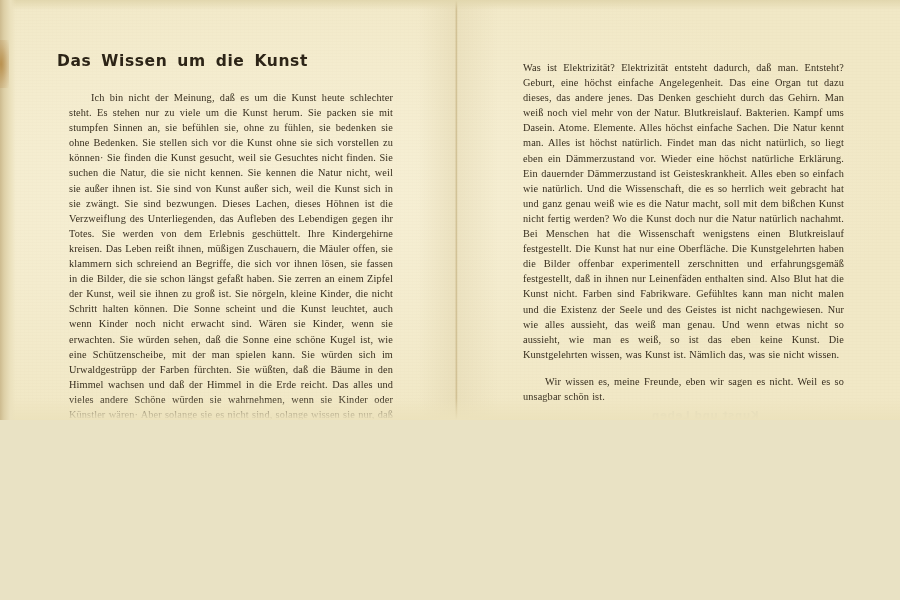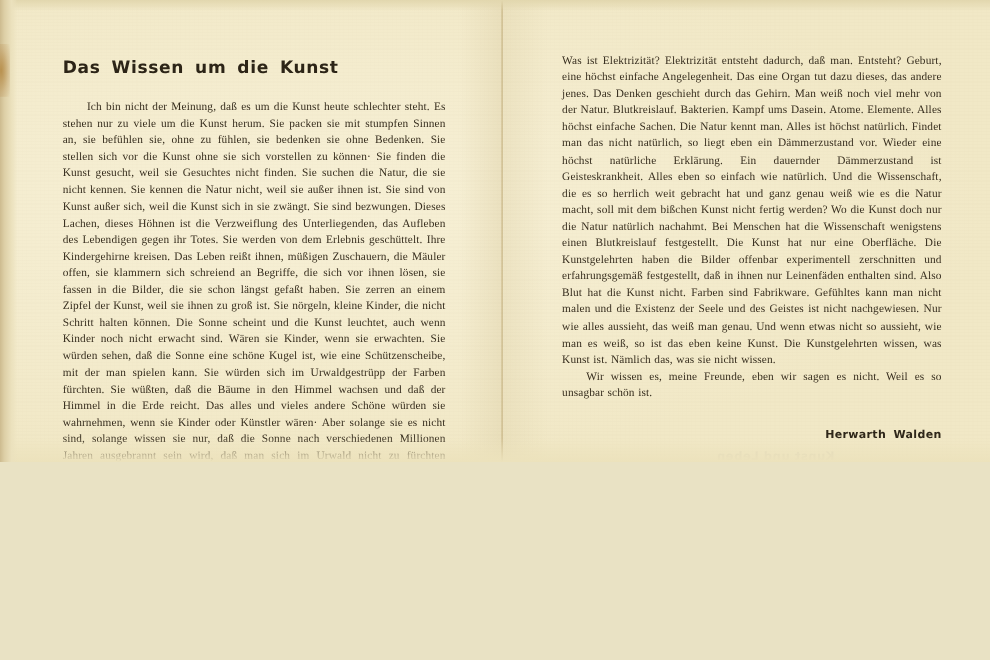--- a/index.html
+++ b/index.html
@@ -100,21 +100,21 @@
     margin: 0 0 20px 0;
     font-family: "DejaVu Sans", sans-serif;
     font-size: 15.5px;
     font-weight: bold;
     letter-spacing: 0.6px;
     word-spacing: 4px;
     color: #2c2417;
   }
 
   #scan p.body {
-    margin: 0;
+    margin: 12px;
     font-size: 10.3px;
     line-height: 15.1px;
     text-align: justify;
     text-justify: inter-word;
     color: #362d1e;
     word-spacing: 0.5px;
     letter-spacing: 0.12px;
     text-indent: 0;
   }
   #scan p.body.indent { text-indent: 22px; }

